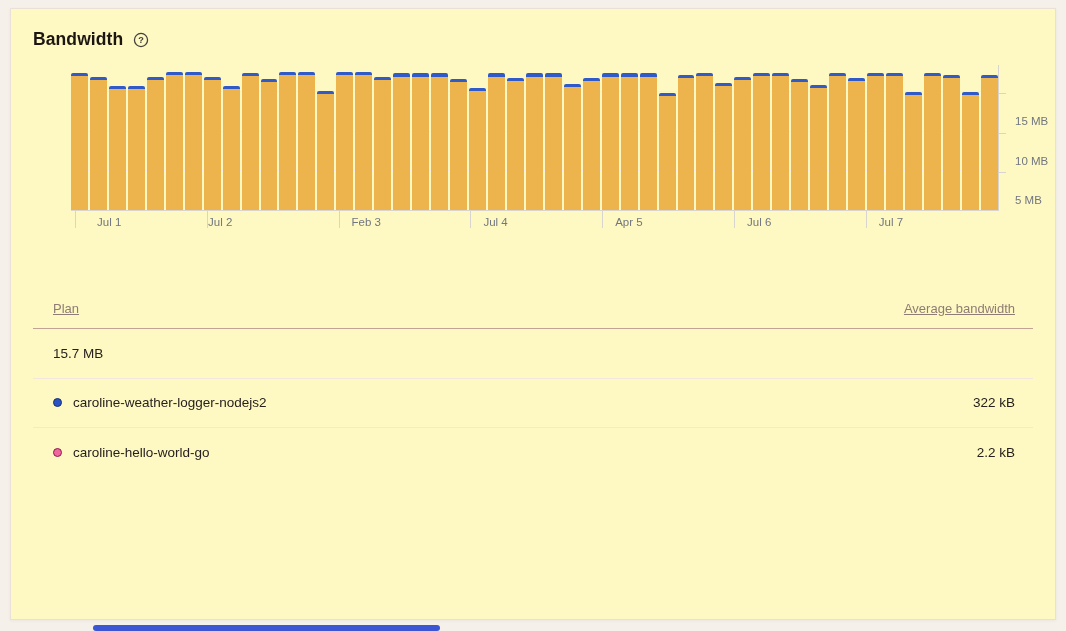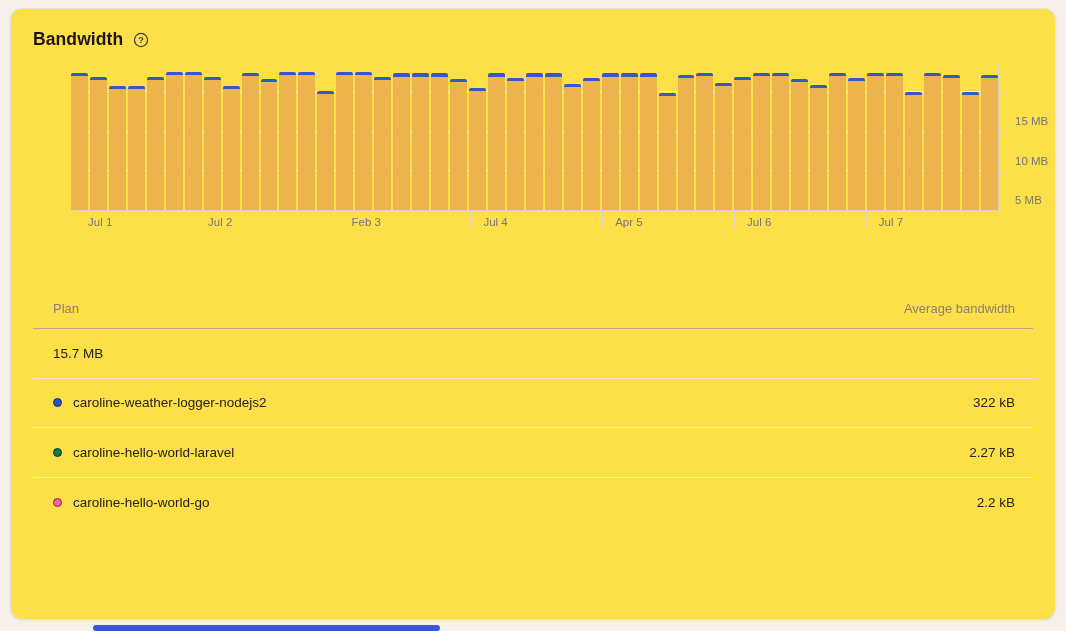--- a/index.html
+++ b/index.html
@@ -5,21 +5,21 @@
   * { box-sizing: border-box; margin: 0; padding: 0; }
   html,body { width:1066px; height:631px; }
   body {
     background:#f5f0ea;
     font-family:"Liberation Sans","DejaVu Sans",sans-serif;
     position:relative;
     overflow:hidden;
   }
   .card {
     position:absolute; left:10px; top:8px; width:1046px; height:612px;
-    background:#fde047; border:1px solid #eae0d8; border-radius:12px;
+    background:#fef9c3; border:1px solid #eae0d8; border-radius:0;
     box-shadow:0 1px 3px rgba(60,40,20,0.05);
   }
   .card-inner { padding:20px 22px; height:100%; }
 
   .title-row { display:flex; align-items:center; gap:10px; }
   .page-title { font-size:17.5px; font-weight:700; color:#1c1613; letter-spacing:.1px; }
   .help-icon { width:16px; height:16px; display:inline-block; cursor:pointer; }
   .subtitle { margin-top:6px; font-size:13px; color:#8a7a72; }
 
   
@@ -283,61 +283,54 @@
           </div>
       </div>
       <div id="axis-layer">
           <div class="ytick" style="top: 28.2581px;"></div>
           <div class="ylabel" style="bottom: 117.742px;">15 MB</div>
           <div class="ytick" style="top: 67.5054px;"></div>
           <div class="ylabel" style="bottom: 78.4946px;">10 MB</div>
           <div class="ytick" style="top: 106.753px;"></div>
           <div class="ylabel" style="bottom: 39.2473px;">5 MB</div>
           <div class="xtick" style="left: 4px;"></div>
-          <div class="xlabel" style="left: 17px; text-align: right;">Jul 1</div>
+          <div class="xlabel" style="left: 26px; text-align: right;">Jul 1</div>
           <div class="xtick" style="left: 135.8px;"></div>
           <div class="xlabel" style="left: 137px;">Jul 2</div>
           <div class="xtick" style="left: 267.6px;"></div>
           <div class="xlabel" style="left: 280.6px;">Feb 3</div>
           <div class="xtick" style="left: 399.4px;"></div>
           <div class="xlabel" style="left: 412.4px;">Jul 4</div>
           <div class="xtick" style="left: 531.2px;"></div>
           <div class="xlabel" style="left: 544.2px;">Apr 5</div>
           <div class="xtick" style="left: 663px;"></div>
           <div class="xlabel" style="left: 676px;">Jul 6</div>
           <div class="xtick" style="left: 794.8px;"></div>
           <div class="xlabel" style="left: 807.8px;">Jul 7</div>
         </div>
     </div>
 
     <div class="table">
-      <div class="thead" style="border-bottom-color: rgb(194, 162, 148);">
+      <div class="thead" style="border-bottom-color: rgb(194, 162, 148); text-decoration: underline;">
         <span>Plan</span>
         <span>Average bandwidth</span>
       </div>
       <div id="tbody">
           <div class="trow">
             <div class="value-cell">15.7 MB</div>
           </div>
           <div class="trow">
             <div class="plan-cell">
               <span class="dot" title="caroline-weather-logger-nodejs2" style="background: rgb(43, 82, 196); border: 1.5px solid rgb(23, 48, 110);"></span>
               <span>caroline-weather-logger-nodejs2</span>
             </div>
             <div class="value-cell">322 kB</div>
           </div>
           <div class="trow">
             <div class="plan-cell">
-              <span class="dot" title="caroline-hello-world-laravel" style="background: rgb(14, 122, 80); border: 1.5px solid rgb(5, 57, 42);"></span>
-              <span>caroline-hello-world-laravel</span>
-            </div>
-            <div class="value-cell">2.27 kB</div>
-          </div>
-          <div class="trow">
-            <div class="plan-cell">
               <span class="dot" title="caroline-hello-world-go" style="background: rgb(239, 103, 158); border: 1.5px solid rgb(140, 29, 76);"></span>
               <span>caroline-hello-world-go</span>
             </div>
             <div class="value-cell">2.2 kB</div>
           </div>
         </div>
     </div>
 
   </div>
 </div>

